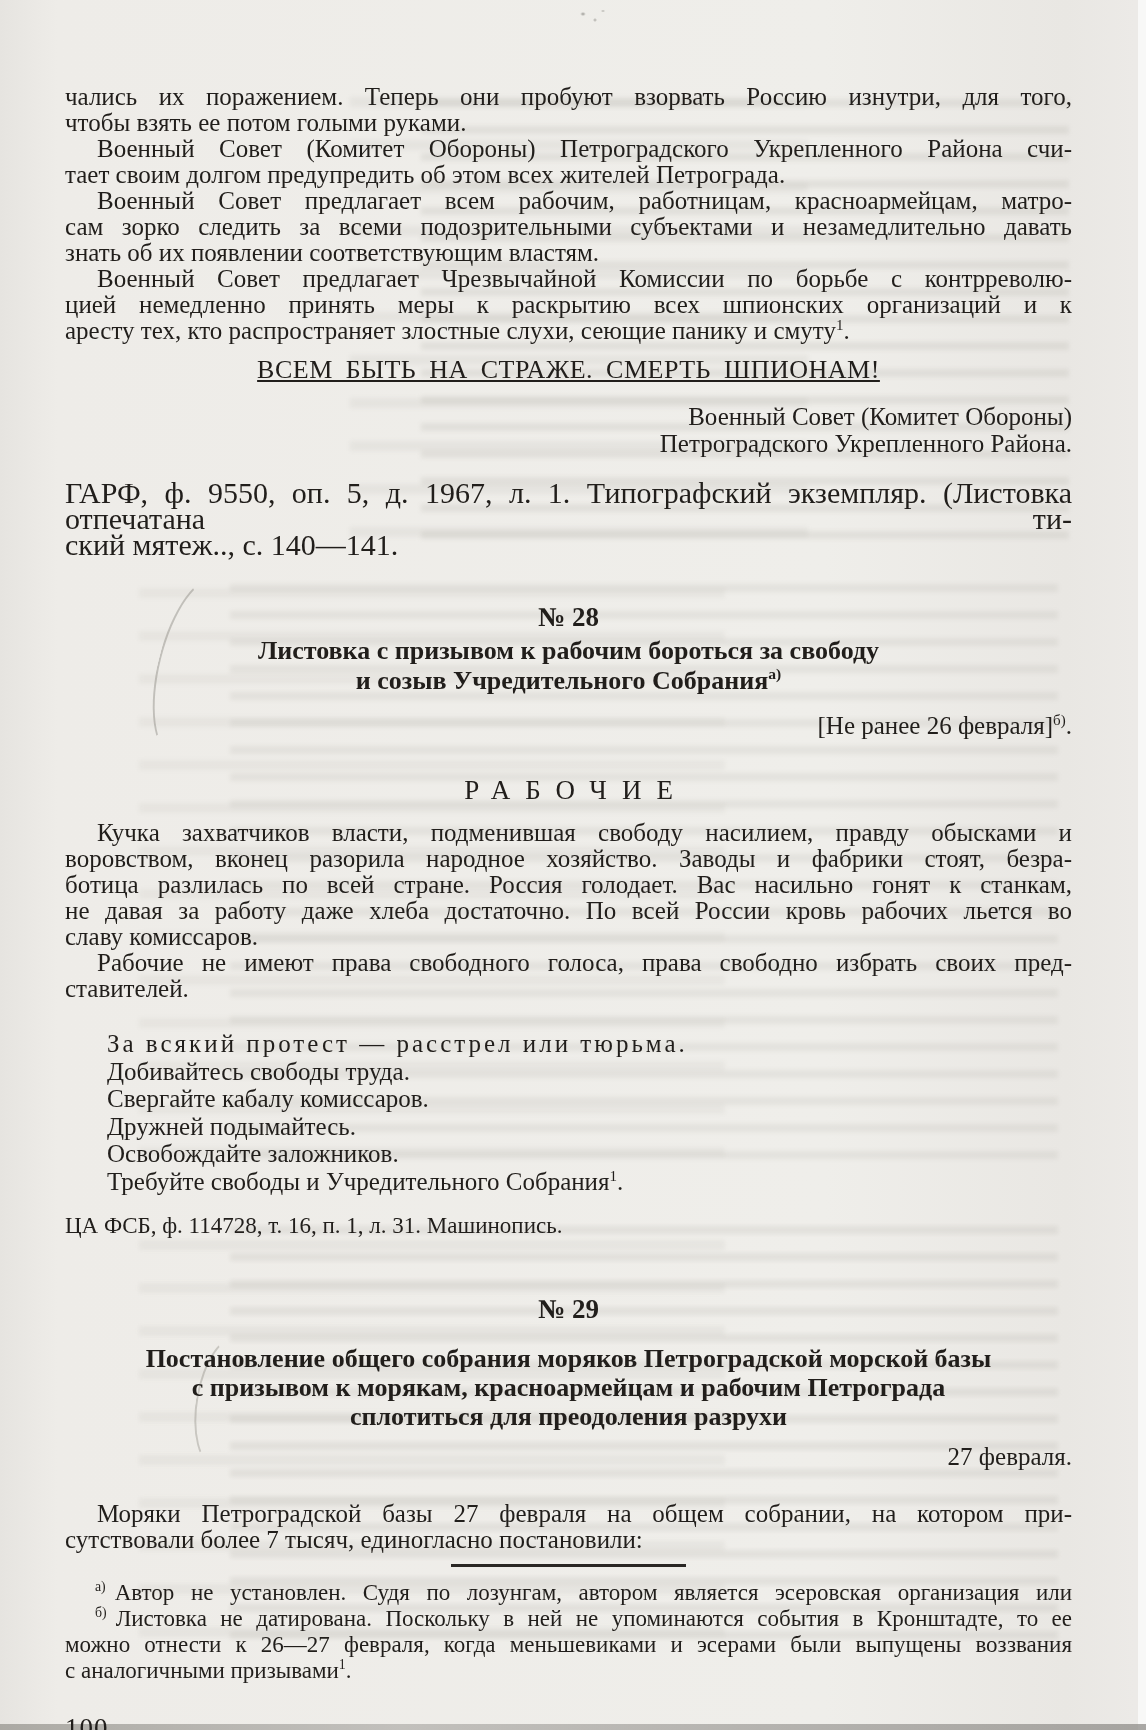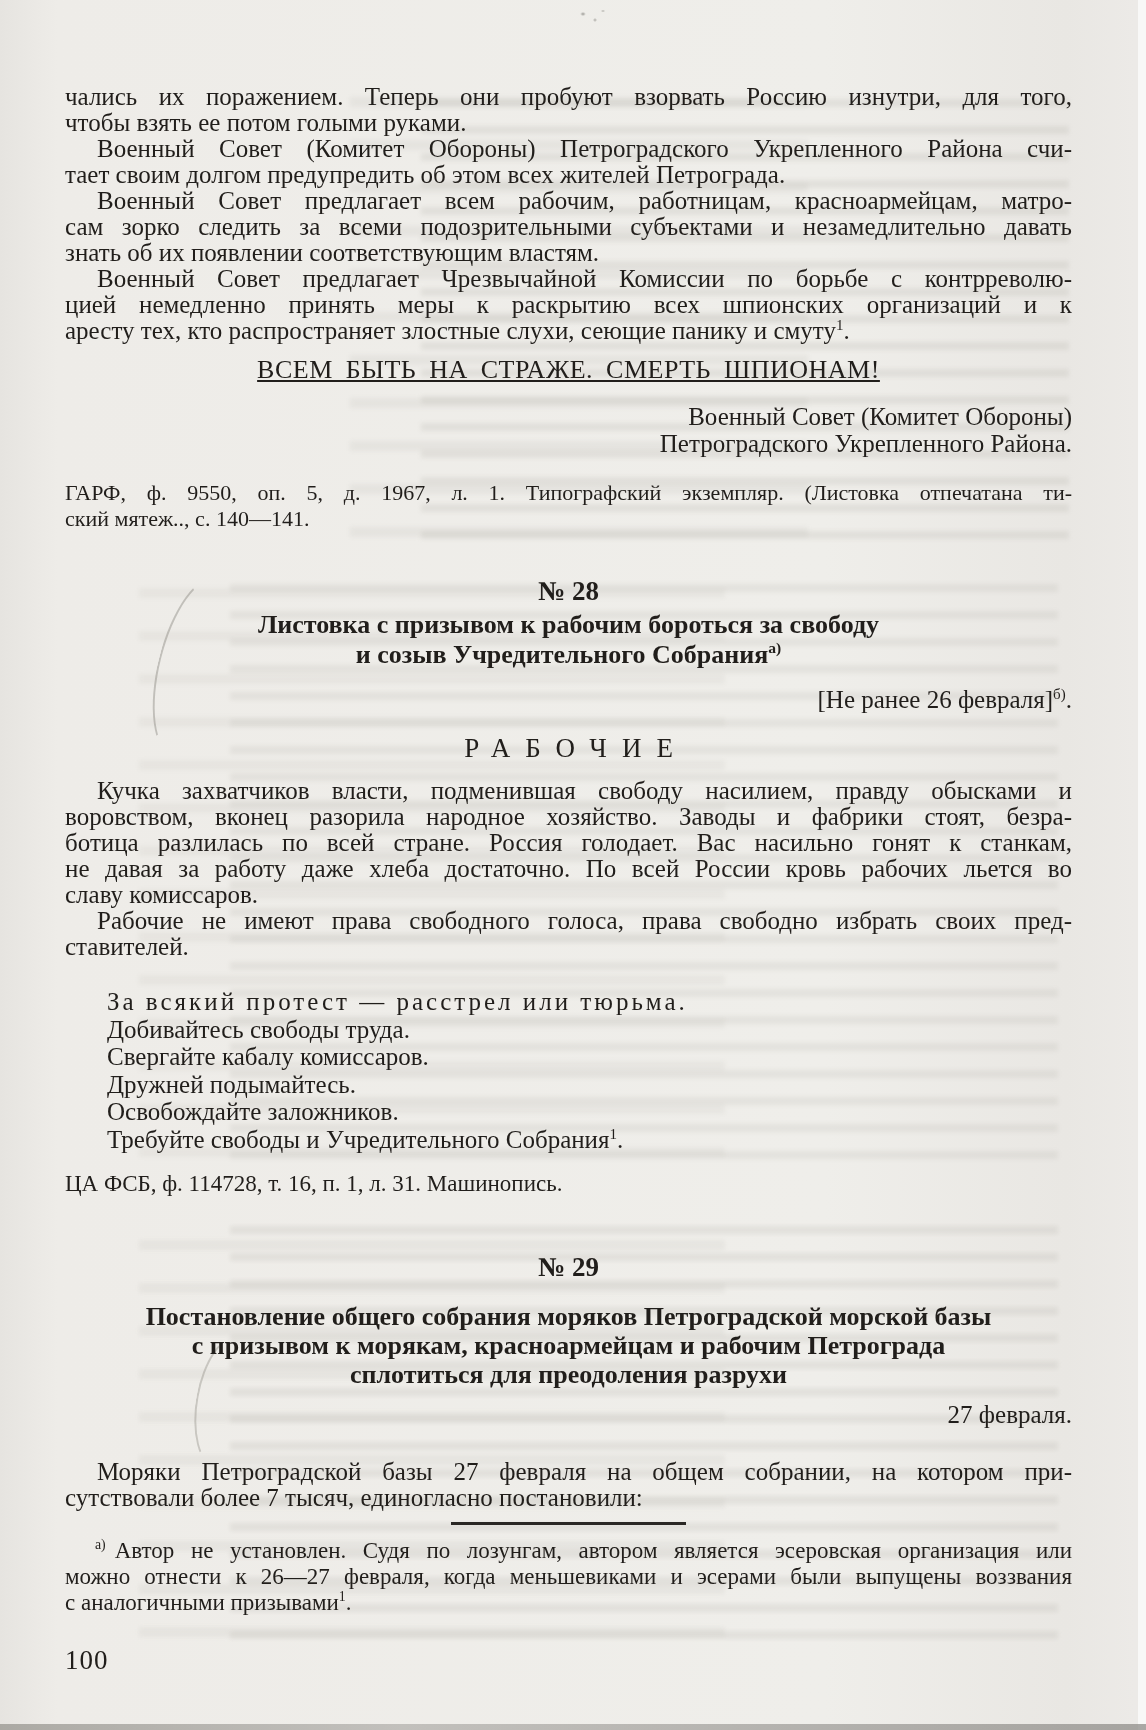--- a/index.html
+++ b/index.html
@@ -42,30 +42,30 @@
 
   .content{position:relative;padding:84px 74px 0 65px;font-size:25px;line-height:26px;}
   .jline{text-align:justify;text-align-last:justify;text-justify:inter-word;}
   .lline{text-align:left;}
   .ind{padding-left:32px;}
   .ind2{padding-left:42px;}
   .sp{letter-spacing:3px;margin-top:28px;}
   sup{font-size:.6em;vertical-align:super;line-height:0;}
   .slogan-caps{margin-top:13px;text-align:center;font-size:26px;word-spacing:6px;letter-spacing:.5px;text-decoration:underline;}
   .sig{margin-top:20px;text-align:right;line-height:27px;}
-  .source{margin-top:23px;font-size:22px;line-height:26px;}
+  .source{margin-top:23px;font-size:30px;line-height:26px;}
   .docnum{text-align:center;font-weight:bold;font-size:27px;line-height:28px;}
   .num28{margin-top:45px;}
   .num29{margin-top:56px;}
   .doctitle{margin-top:5px;text-align:center;font-weight:bold;font-size:26px;line-height:30px;}
   .title29{margin-top:21px;line-height:29px;}
   .dateline{text-align:right;line-height:26px;}
   .date28{margin-top:17px;}
   .date29{margin-top:13px;}
-  .spaced-heading{margin-top:21px;text-align:center;font-size:27px;line-height:28px;letter-spacing:15px;padding-left:15px;}
+  .spaced-heading{margin-top:37px;text-align:center;font-size:27px;line-height:28px;letter-spacing:15px;padding-left:15px;}
   .p28a{margin-top:16px;}
   .slogan-list div{line-height:27.5px;}
   .source28{margin-top:18px;font-size:23px;line-height:26px;}
   .p29{margin-top:31px;}
   .fnrule{margin-top:11px;width:235px;border:0;border-top:3px solid #2a2724;}
   .footnotes{margin-top:11px;font-size:23px;line-height:26px;}
   .fnm{margin-right:9px;}
   .fn-ind{padding-left:30px;}
   .pagenum{margin-top:31px;font-size:27px;letter-spacing:1px;}
 </style>
@@ -154,19 +154,20 @@
       <div class="p29">
         <div class="jline ind">Моряки Петроградской базы 27 февраля на общем собрании, на котором при-</div>
         <div class="lline">сутствовали более 7 тысяч, единогласно постановили:</div>
       </div>
     </section>
 
     <hr class="fnrule">
 
     <div class="footnotes">
       <div class="jline fn-ind"><sup class="fnm">а)</sup><span>Автор не установлен. Судя по лозунгам, автором является эсеровская организация или</span></div>
+      <div class="jline fn-ind"><sup class="fnm">б)</sup><span>Листовка не датирована. Поскольку в ней не упоминаются события в Кронштадте, то ее</span></div>
       <div class="jline">можно отнести к 26—27 февраля, когда меньшевиками и эсерами были выпущены воззвания</div>
       <div class="lline"><span>с аналогичными призывами</span><sup>1</sup><span>.</span></div>
     </div>
 
     <div class="pagenum">100</div>
   </div>
 </div>
 
 </body></html>

